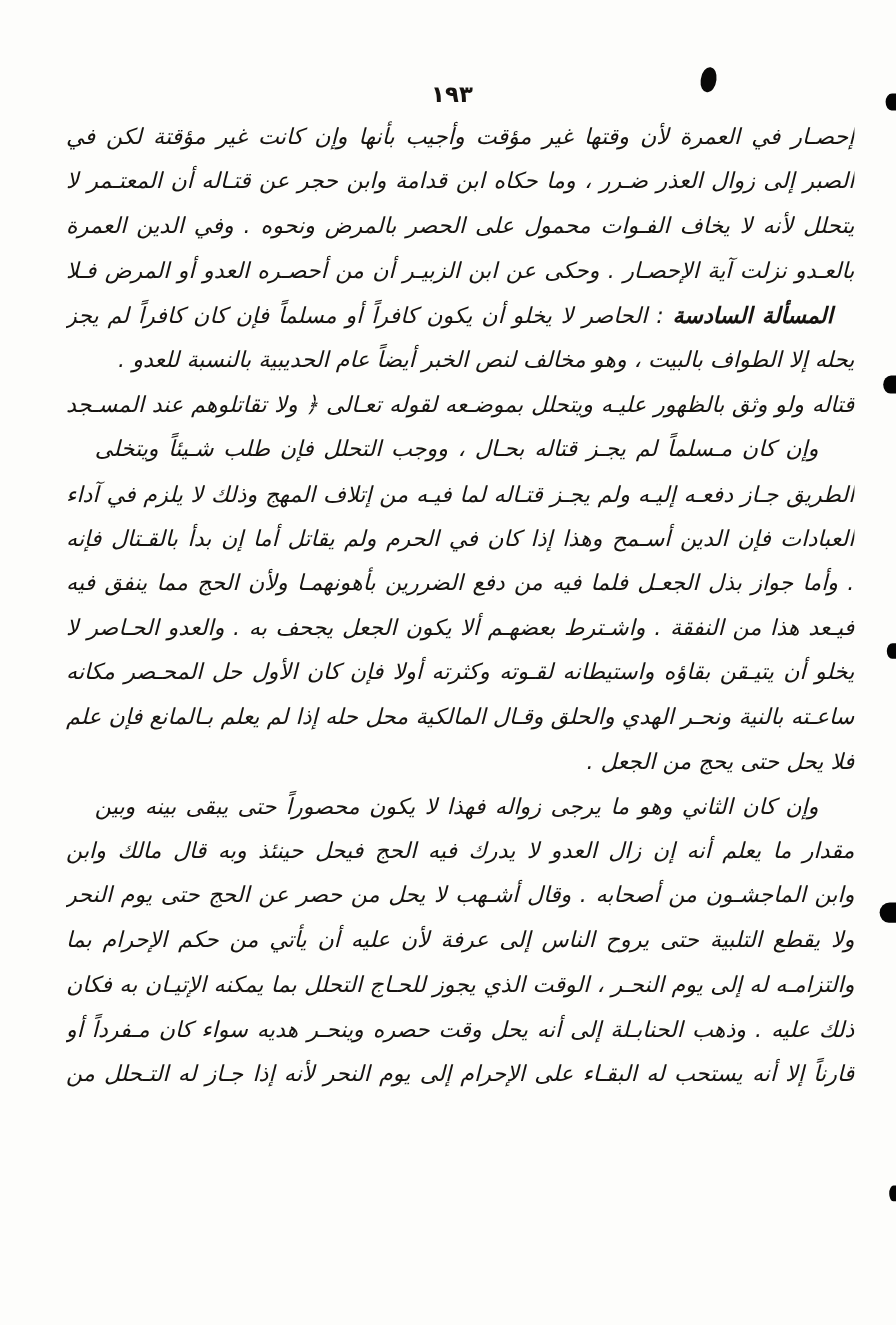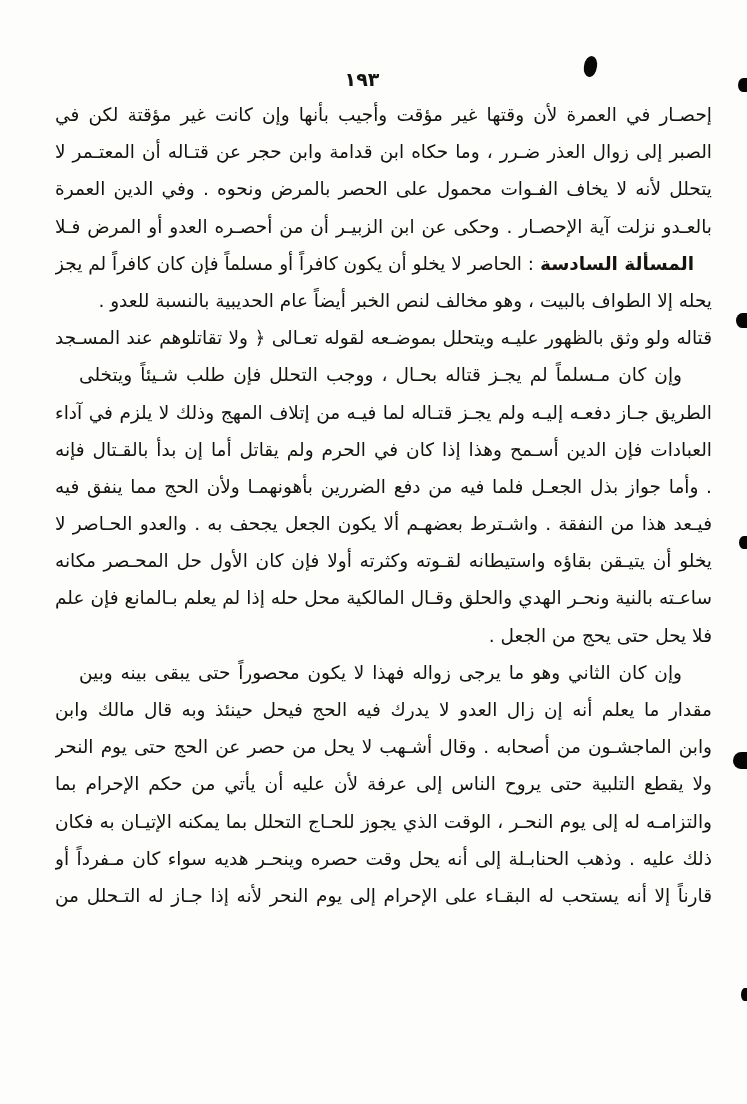--- a/index.html
+++ b/index.html
@@ -11,38 +11,39 @@
     position:relative;
     width:747px;height:1104px;
     background:var(--paper);
     overflow:hidden;
     font-family:"DejaVu Sans", sans-serif;
     color:var(--ink);
   }
   .page-number{
     position:absolute;
     top:68px;left:330px;width:64px;
-    text-align:center;
+    text-align:right;
     font-size:19px;font-weight:bold;
     letter-spacing:2px;
     color:var(--ink);
   }
   .text-block{
     position:absolute;
     top:96px;right:35px;width:657px;
     direction:rtl;
     font-size:18.5px;
   }
   .line{
     height:37.2px;
     line-height:37.2px;
     overflow:hidden;
     text-align:justify;
     text-align-last:justify;
     white-space:normal;
+    font-style:italic;
   }
   .line.para-end{
     text-align-last:right;
   }
   .line.indent-1{padding-right:18px;}
   .line.indent-2{padding-right:30px;margin-left:24px;}
   .line .bold{font-weight:bold;}
   
   .ink-blot{
     position:absolute;

